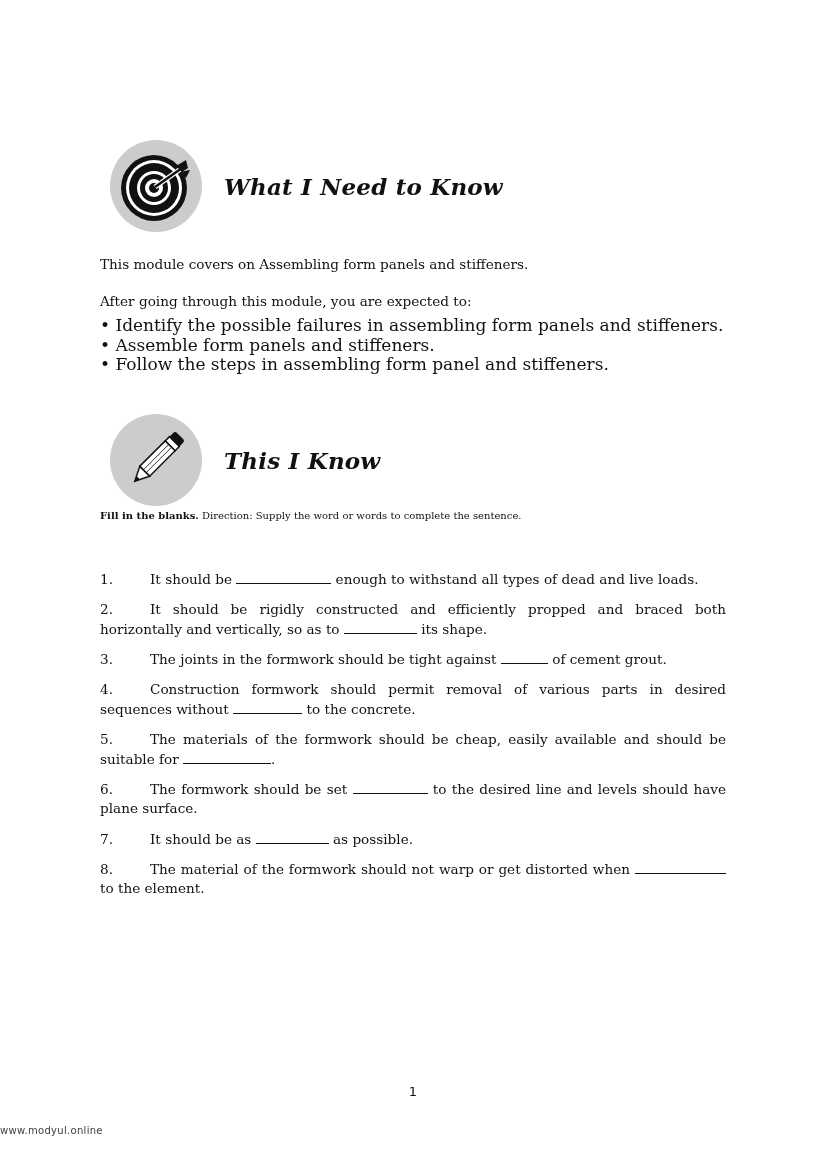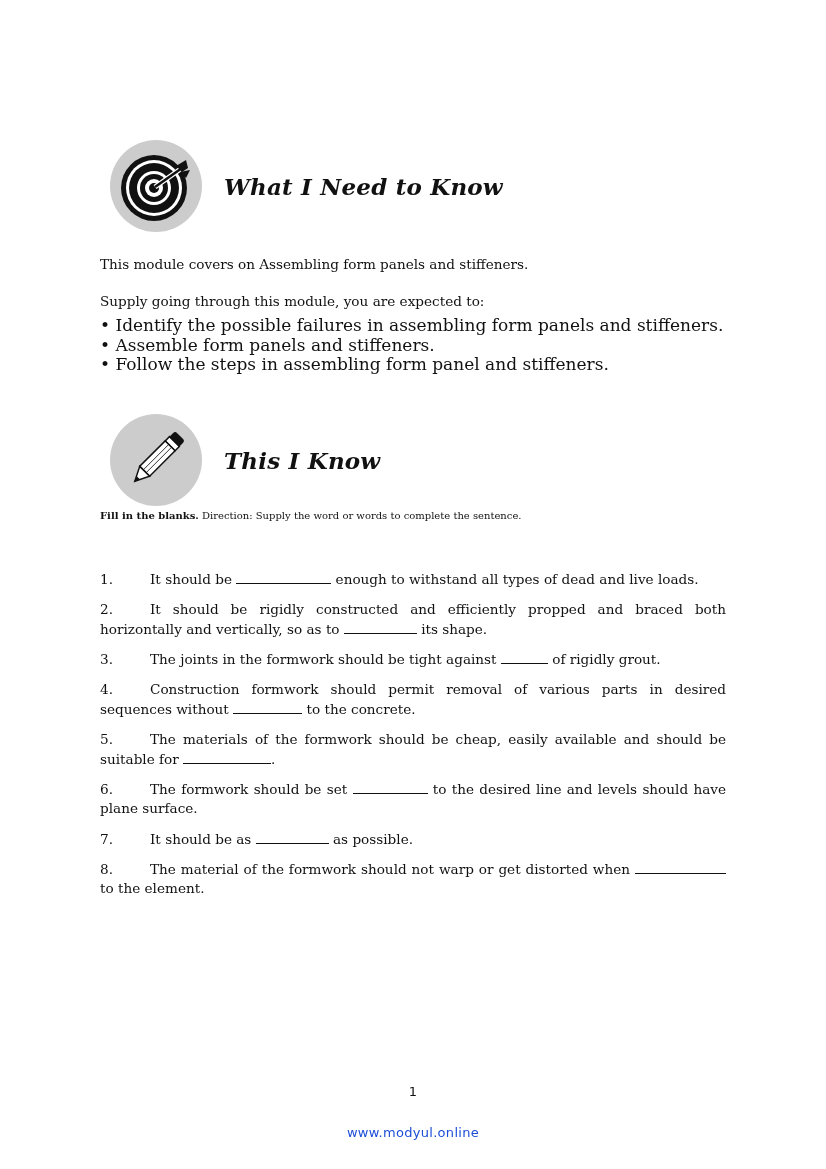--- a/index.html
+++ b/index.html
@@ -22,22 +22,22 @@
   .directions { position: absolute; left: 100px; top: 510px; font-size: 10px; }
   .directions b { font-weight: bold; }
 
   .questions { position: absolute; left: 100px; top: 570px; width: 626px; font-size: 13.6px; line-height: 19.6px; }
   .question { text-align: justify; margin: 0 0 10.6px 0; }
   .q-num { display: inline-block; width: 50px; }
   .blank { display: inline-block; border-bottom: 1px solid #111; height: 12px; vertical-align: baseline; }
 
   .page-number { position: absolute; left: 0; width: 826px; top: 1084px; text-align: center; font-size: 13px;
                  font-family: "DejaVu Sans", sans-serif; }
-  .watermark { position: absolute; left: 0; width: 826px; top: 1125px; text-align: center; font-size: 13px;
-               font-family: "DejaVu Sans", sans-serif; color: #1d4ed8; letter-spacing: 0.3px; }
+  .watermark { position: absolute; left: 0; width: 826px; top: 1125px; font-size: 10px;
+               font-family: "DejaVu Sans", sans-serif; color: #404040; letter-spacing: 0.3px; }
 </style>
 </head>
 <body>
 
 <div class="page">
 
   <div class="section-header" style="top:140px;">
     <div class="icon-circle">
       <svg width="80" height="80" viewBox="0 0 80 80">
         <circle cx="38" cy="42" r="33" fill="#111"></circle>
@@ -53,21 +53,21 @@
         <polygon points="64,26 74,24 70,32" fill="#111"></polygon>
       </svg>
     </div>
     <div class="section-title">What I Need to Know</div>
   </div>
 
   <div class="body-text" style="top:255px;">
     <p class="para">This module covers on Assembling form panels and stiffeners.</p>
   </div>
   <div class="body-text" style="top:292px;">
-    <p class="para">Supply going through this module, you are expected to:</p>
+    <p class="para">After going through this module, you are expected to:</p>
   </div>
 
   <div class="bullets">
     <div class="bullet-row">• Identify the possible failures in assembling form panels and stiffeners.</div>
     <div class="bullet-row">• Assemble form panels and stiffeners.</div>
     <div class="bullet-row">• Follow the steps in assembling form panel and stiffeners.</div>
   </div>
 
   <div class="section-header" style="top:414px;">
     <div class="icon-circle">
@@ -91,21 +91,21 @@
   </div>
 
   <div class="questions">
     <p class="question">
       <span class="q-num">1.</span><span>It should be </span><span class="blank" style="width:95px"></span><span> enough to withstand all types of dead and live loads.</span>
     </p>
     <p class="question">
       <span class="q-num">2.</span><span>It should be rigidly constructed and efficiently propped and braced both horizontally and vertically, so as to </span><span class="blank" style="width:73px"></span><span> its shape.</span>
     </p>
     <p class="question">
-      <span class="q-num">3.</span><span>The joints in the formwork should be tight against </span><span class="blank" style="width:47px"></span><span> of rigidly grout.</span>
+      <span class="q-num">3.</span><span>The joints in the formwork should be tight against </span><span class="blank" style="width:47px"></span><span> of cement grout.</span>
     </p>
     <p class="question">
       <span class="q-num">4.</span><span>Construction formwork should permit removal of various parts in desired sequences without </span><span class="blank" style="width:69px"></span><span> to the concrete.</span>
     </p>
     <p class="question">
       <span class="q-num">5.</span><span>The materials of the formwork should be cheap, easily available and should be suitable for </span><span class="blank" style="width:88px"></span><span>.</span>
     </p>
     <p class="question">
       <span class="q-num">6.</span><span>The formwork should be set </span><span class="blank" style="width:75px"></span><span> to the desired line and levels should have plane surface.</span>
     </p>

